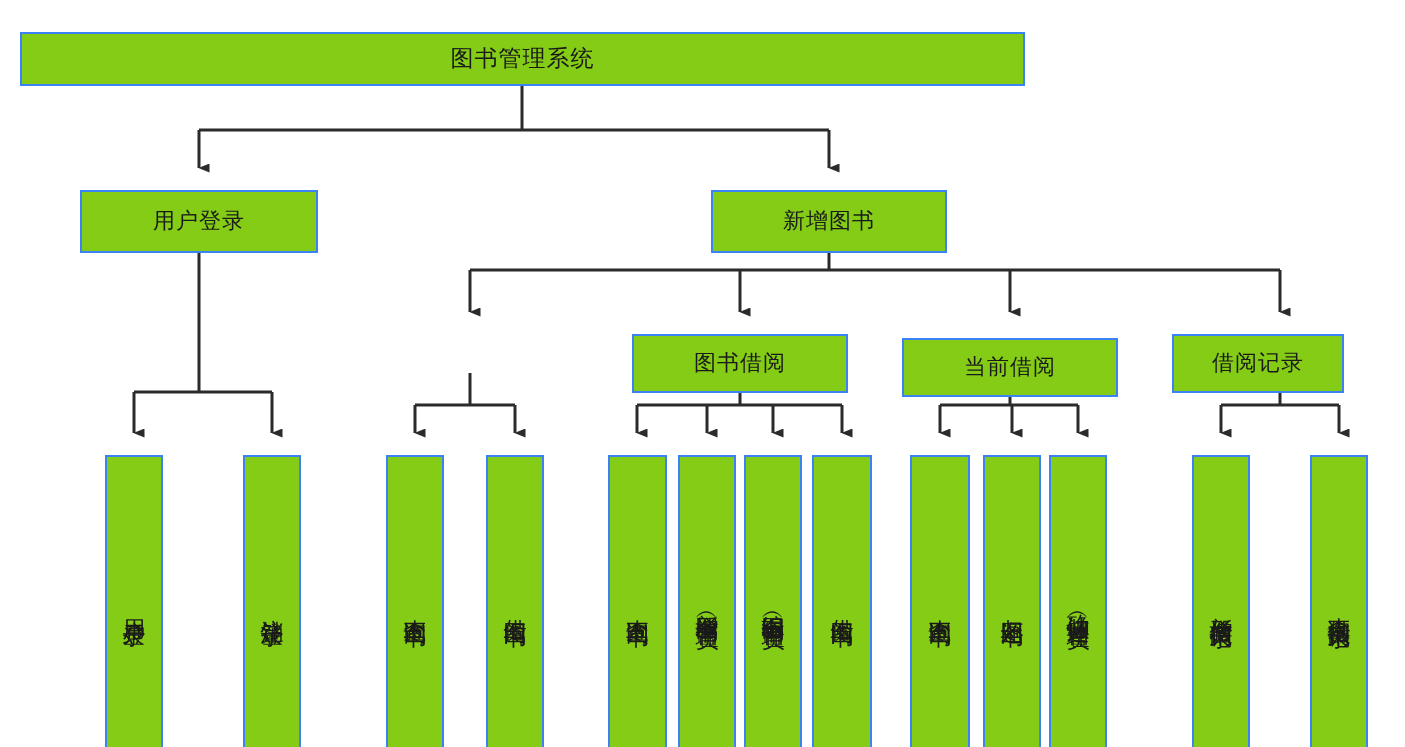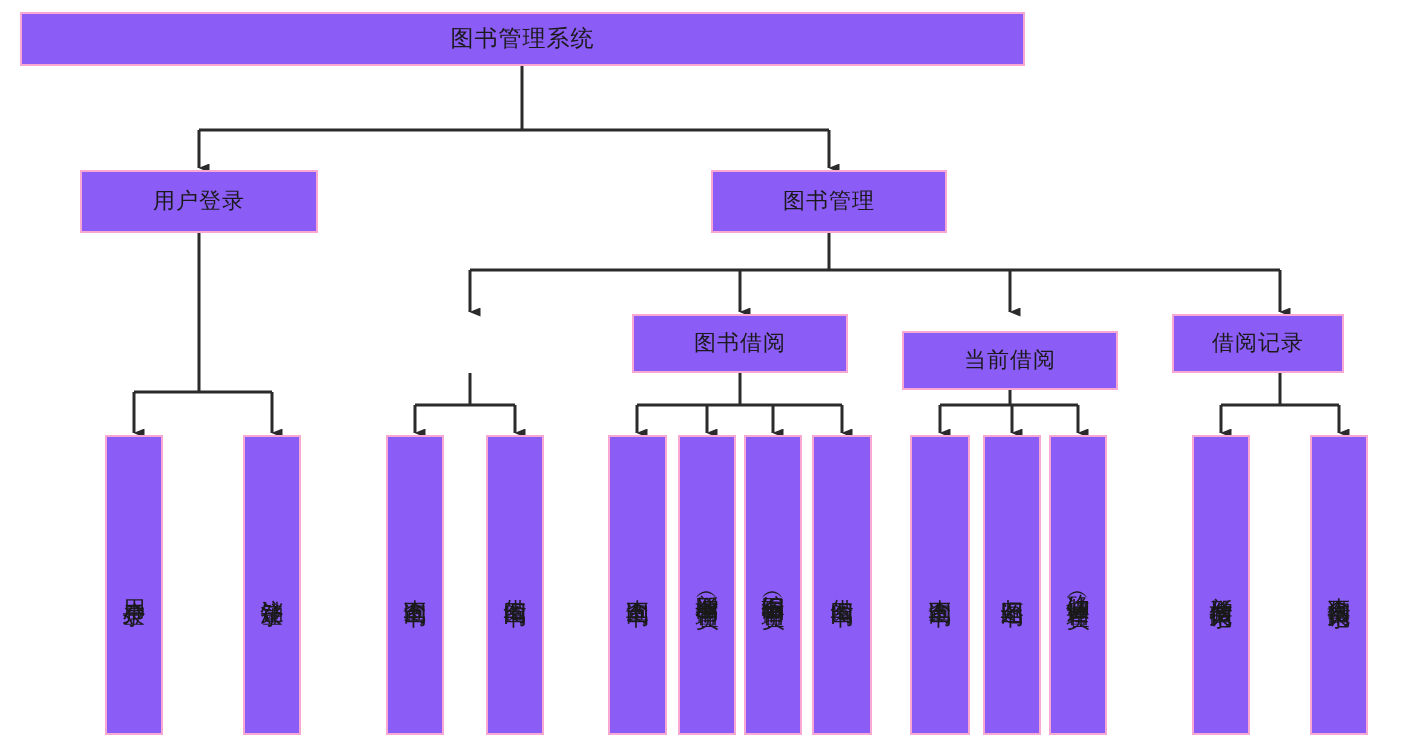--- a/index.html
+++ b/index.html
@@ -21,26 +21,27 @@
     position: absolute;
     left: 0;
     top: 0;
     width: 1405px;
     height: 747px;
     pointer-events: none;
   }
   .node {
     position: absolute;
     box-sizing: border-box;
-    border: 2px solid #f9a8d4;
-    background: #8b5cf6;
+    border: 2px solid #3b82f6;
+    background: #84cc16;
     display: flex;
     align-items: center;
     justify-content: center;
     color: #1a1a1a;
+    margin-top: 20px;
   }
   .node.h {
     
   }
   .node.h .label {
     font-size: 22px;
     line-height: 1.2;
     letter-spacing: 1px;
     white-space: nowrap;
   }
@@ -121,27 +122,27 @@
   </svg>
 
   <div class="node h root" id="node-root" style="left: 20px; top: 12px; width: 1005px; height: 54px;">
     <span class="label">图书管理系统</span>
   </div>
 
   <div class="node h" id="n-l2-0" style="left: 80px; top: 170px; width: 238px; height: 63px;">
     <span class="label">用户登录</span>
   </div>
   <div class="node h" id="n-l2-1" style="left: 711px; top: 170px; width: 236px; height: 63px;">
-    <span class="label">图书管理</span>
+    <span class="label">新增图书</span>
   </div>
 
   <div class="node h" id="n-l3-1" style="left: 632px; top: 314px; width: 216px; height: 59px; justify-content: center;">
     <span class="label">图书借阅</span>
   </div>
-  <div class="node h" id="n-l3-2" style="left: 902px; top: 331px; width: 216px; height: 59px;">
+  <div class="node h" id="n-l3-2" style="left: 902px; top: 318px; width: 216px; height: 59px;">
     <span class="label">当前借阅</span>
   </div>
   <div class="node h" id="n-l3-3" style="left: 1172px; top: 314px; width: 172px; height: 59px;">
     <span class="label">借阅记录</span>
   </div>
 
   <div class="node v" id="n-l4-0" style="left: 105px; top: 435px; width: 58px; height: 300px;">
     <span class="label">用户登录</span>
   </div>
   <div class="node v" id="n-l4-1" style="left: 243px; top: 435px; width: 58px; height: 300px;">

